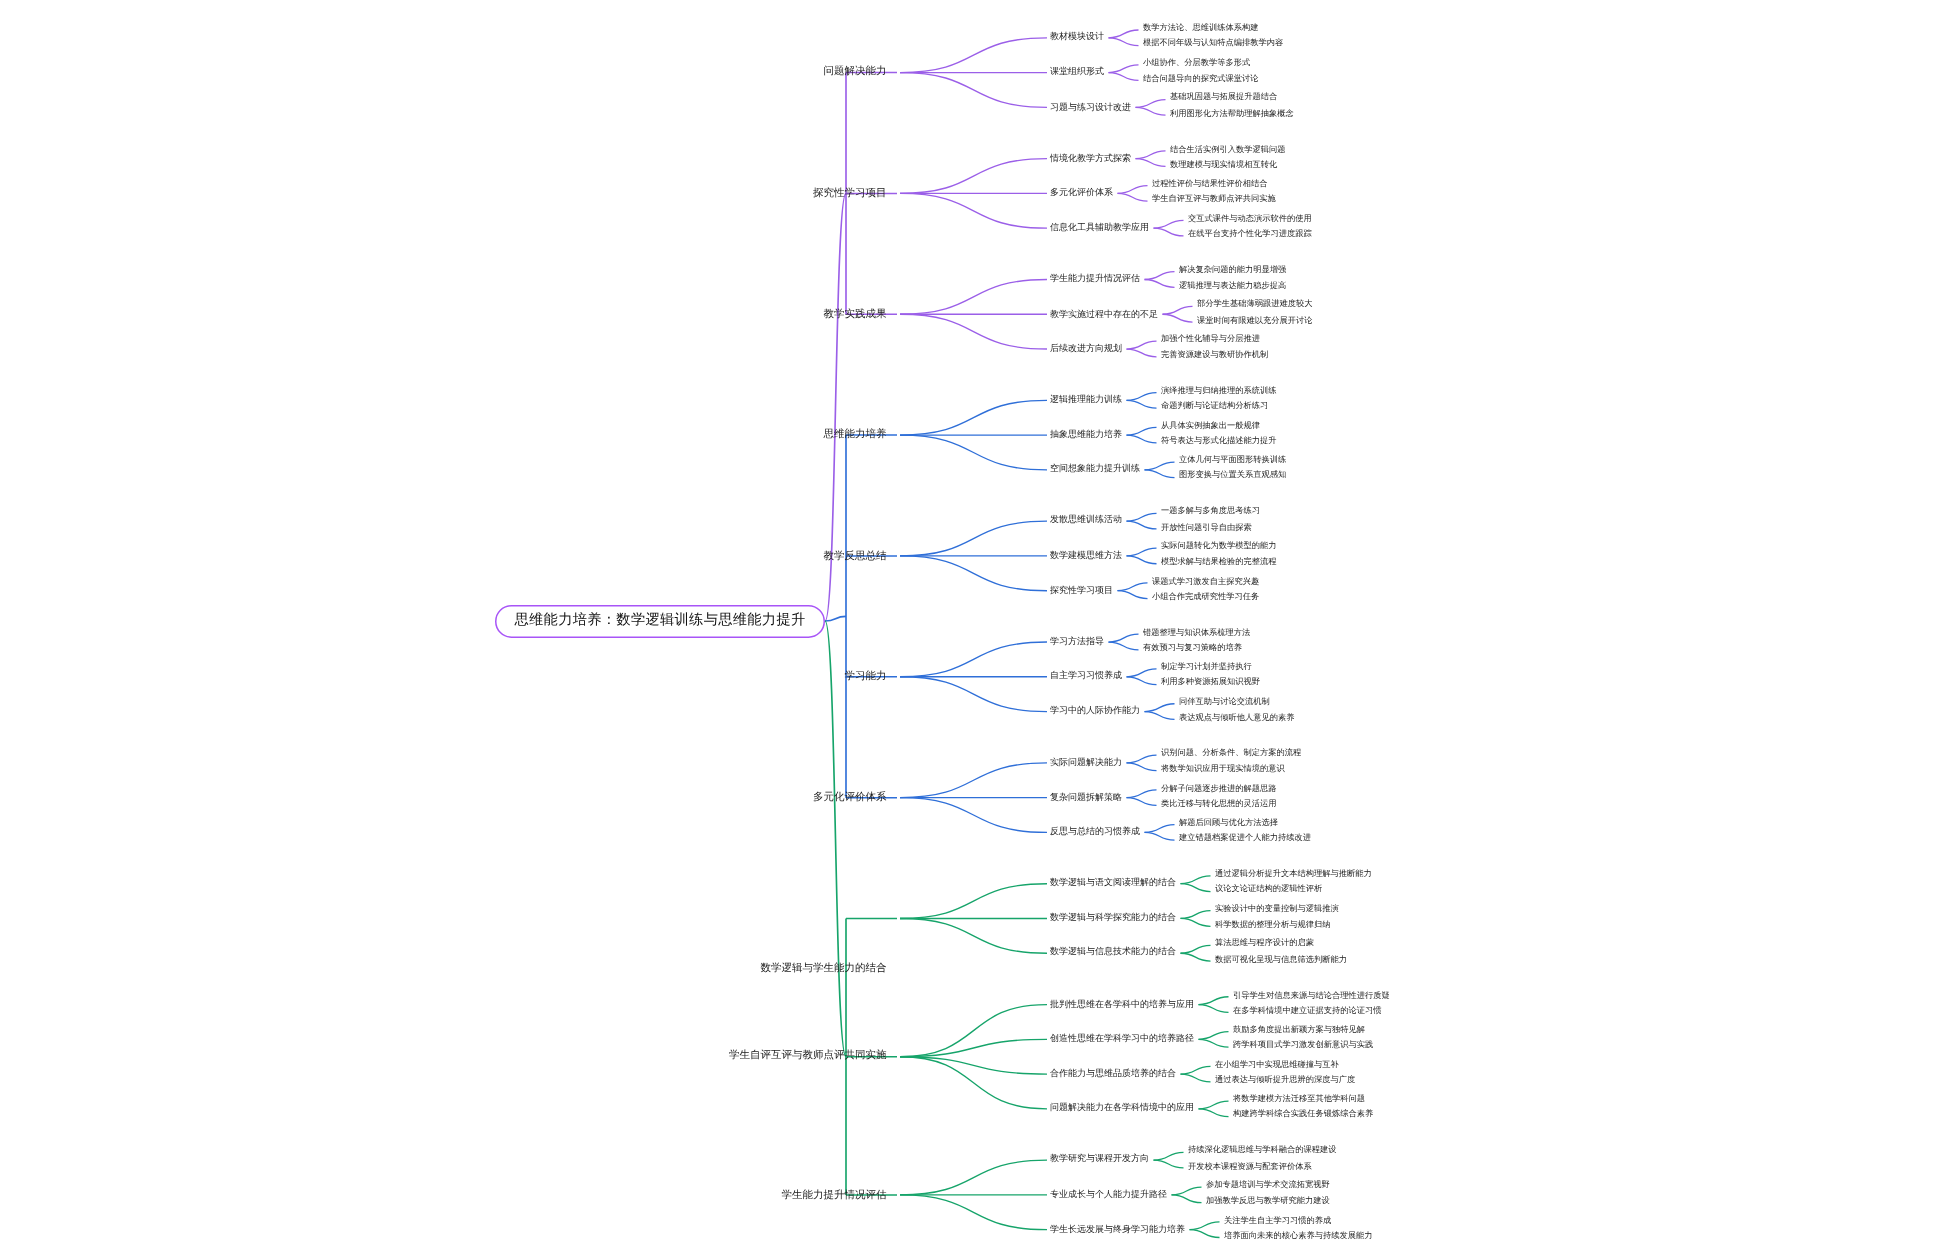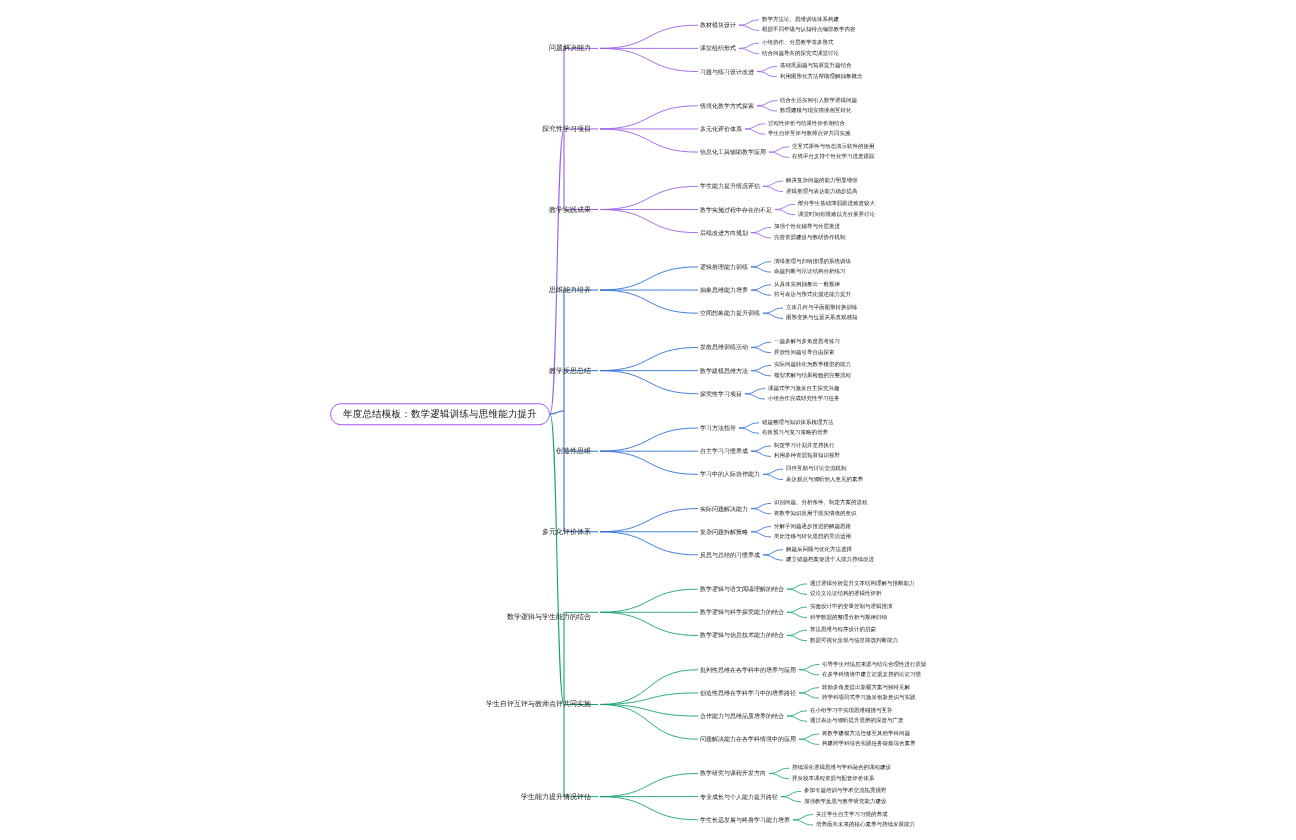--- a/index.html
+++ b/index.html
@@ -130,21 +130,21 @@
       <path d="M769,773.4459459459458 C780,773.4459459459458 778,768.2432432432431 789,768.2432432432431" fill="none" stroke="#16a46a" stroke-width="0.85"></path>
       <path d="M769,773.4459459459458 C780,773.4459459459458 778,778.6486486486485 789,778.6486486486485" fill="none" stroke="#16a46a" stroke-width="0.85"></path>
       <path d="M600,796.6216216216217 C653.9,796.6216216216217 644.1,796.6216216216216 698,796.6216216216216" fill="none" stroke="#16a46a" stroke-width="0.9"></path>
       <path d="M781,796.6216216216216 C792,796.6216216216216 790,791.4189189189188 801,791.4189189189188" fill="none" stroke="#16a46a" stroke-width="0.85"></path>
       <path d="M781,796.6216216216216 C792,796.6216216216216 790,801.8243243243243 801,801.8243243243243" fill="none" stroke="#16a46a" stroke-width="0.85"></path>
       <path d="M600,796.6216216216217 C653.9,796.6216216216217 644.1,819.7972972972973 698,819.7972972972973" fill="none" stroke="#16a46a" stroke-width="0.9"></path>
       <path d="M793,819.7972972972973 C804,819.7972972972973 802,814.5945945945946 813,814.5945945945946" fill="none" stroke="#16a46a" stroke-width="0.85"></path>
       <path d="M793,819.7972972972973 C804,819.7972972972973 802,825 813,825" fill="none" stroke="#16a46a" stroke-width="0.85"></path>
     </svg>
   <div id="nodes">
-      <div class="node root" style="left: 440px; top: 414px;">年度总结模板：数学逻辑训练与思维能力提升</div>
+      <div class="node root" style="left: 440px; top: 414px;">思维能力培养：数学逻辑训练与思维能力提升</div>
       <div class="node lvl1" style="left: 596px; top: 48.3784px;">问题解决能力</div>
       <div class="node lvl2" style="left: 700px; top: 25.2027px;">教材模块设计</div>
       <div class="node lvl3" style="left: 762px; top: 20px;">数学方法论、思维训练体系构建</div>
       <div class="node lvl3" style="left: 762px; top: 30.4054px;">根据不同年级与认知特点编排教学内容</div>
       <div class="node lvl2" style="left: 700px; top: 48.3784px;">课堂组织形式</div>
       <div class="node lvl3" style="left: 762px; top: 43.1757px;">小组协作、分层教学等多形式</div>
       <div class="node lvl3" style="left: 762px; top: 53.5811px;">结合问题导向的探究式课堂讨论</div>
       <div class="node lvl2" style="left: 700px; top: 71.5541px;">习题与练习设计改进</div>
       <div class="node lvl3" style="left: 780px; top: 66.3514px;">基础巩固题与拓展提升题结合</div>
       <div class="node lvl3" style="left: 780px; top: 76.7568px;">利用图形化方法帮助理解抽象概念</div>
@@ -181,41 +181,41 @@
       <div class="node lvl1" style="left: 596px; top: 370.631px;">教学反思总结</div>
       <div class="node lvl2" style="left: 700px; top: 347.455px;">发散思维训练活动</div>
       <div class="node lvl3" style="left: 774px; top: 342.252px;">一题多解与多角度思考练习</div>
       <div class="node lvl3" style="left: 774px; top: 352.658px;">开放性问题引导自由探索</div>
       <div class="node lvl2" style="left: 700px; top: 370.631px;">数学建模思维方法</div>
       <div class="node lvl3" style="left: 774px; top: 365.428px;">实际问题转化为数学模型的能力</div>
       <div class="node lvl3" style="left: 774px; top: 375.833px;">模型求解与结果检验的完整流程</div>
       <div class="node lvl2" style="left: 700px; top: 393.806px;">探究性学习项目</div>
       <div class="node lvl3" style="left: 768px; top: 388.604px;">课题式学习激发自主探究兴趣</div>
       <div class="node lvl3" style="left: 768px; top: 399.009px;">小组合作完成研究性学习任务</div>
-      <div class="node lvl1" style="left: 596px; top: 451.194px;">创造性思维</div>
+      <div class="node lvl1" style="left: 596px; top: 451.194px;">学习能力</div>
       <div class="node lvl2" style="left: 700px; top: 428.018px;">学习方法指导</div>
       <div class="node lvl3" style="left: 762px; top: 422.815px;">错题整理与知识体系梳理方法</div>
       <div class="node lvl3" style="left: 762px; top: 433.221px;">有效预习与复习策略的培养</div>
       <div class="node lvl2" style="left: 700px; top: 451.194px;">自主学习习惯养成</div>
       <div class="node lvl3" style="left: 774px; top: 445.991px;">制定学习计划并坚持执行</div>
       <div class="node lvl3" style="left: 774px; top: 456.396px;">利用多种资源拓展知识视野</div>
       <div class="node lvl2" style="left: 700px; top: 474.369px;">学习中的人际协作能力</div>
       <div class="node lvl3" style="left: 786px; top: 469.167px;">同伴互助与讨论交流机制</div>
       <div class="node lvl3" style="left: 786px; top: 479.572px;">表达观点与倾听他人意见的素养</div>
       <div class="node lvl1" style="left: 596px; top: 531.757px;">多元化评价体系</div>
       <div class="node lvl2" style="left: 700px; top: 508.581px;">实际问题解决能力</div>
       <div class="node lvl3" style="left: 774px; top: 503.378px;">识别问题、分析条件、制定方案的流程</div>
       <div class="node lvl3" style="left: 774px; top: 513.784px;">将数学知识应用于现实情境的意识</div>
       <div class="node lvl2" style="left: 700px; top: 531.757px;">复杂问题拆解策略</div>
       <div class="node lvl3" style="left: 774px; top: 526.554px;">分解子问题逐步推进的解题思路</div>
       <div class="node lvl3" style="left: 774px; top: 536.959px;">类比迁移与转化思想的灵活运用</div>
       <div class="node lvl2" style="left: 700px; top: 554.932px;">反思与总结的习惯养成</div>
       <div class="node lvl3" style="left: 786px; top: 549.73px;">解题后回顾与优化方法选择</div>
       <div class="node lvl3" style="left: 786px; top: 560.135px;">建立错题档案促进个人能力持续改进</div>
-      <div class="node lvl1" style="left: 596px; top: 617px;">数学逻辑与学生能力的结合</div>
+      <div class="node lvl1" style="left: 596px; top: 646px;">数学逻辑与学生能力的结合</div>
       <div class="node lvl2" style="left: 700px; top: 589.144px;">数学逻辑与语文阅读理解的结合</div>
       <div class="node lvl3" style="left: 810px; top: 583.941px;">通过逻辑分析提升文本结构理解与推断能力</div>
       <div class="node lvl3" style="left: 810px; top: 594.347px;">议论文论证结构的逻辑性评析</div>
       <div class="node lvl2" style="left: 700px; top: 612.32px;">数学逻辑与科学探究能力的结合</div>
       <div class="node lvl3" style="left: 810px; top: 607.117px;">实验设计中的变量控制与逻辑推演</div>
       <div class="node lvl3" style="left: 810px; top: 617.523px;">科学数据的整理分析与规律归纳</div>
       <div class="node lvl2" style="left: 700px; top: 635.495px;">数学逻辑与信息技术能力的结合</div>
       <div class="node lvl3" style="left: 810px; top: 630.293px;">算法思维与程序设计的启蒙</div>
       <div class="node lvl3" style="left: 810px; top: 640.698px;">数据可视化呈现与信息筛选判断能力</div>
       <div class="node lvl1" style="left: 596px; top: 704.471px;">学生自评互评与教师点评共同实施</div>

